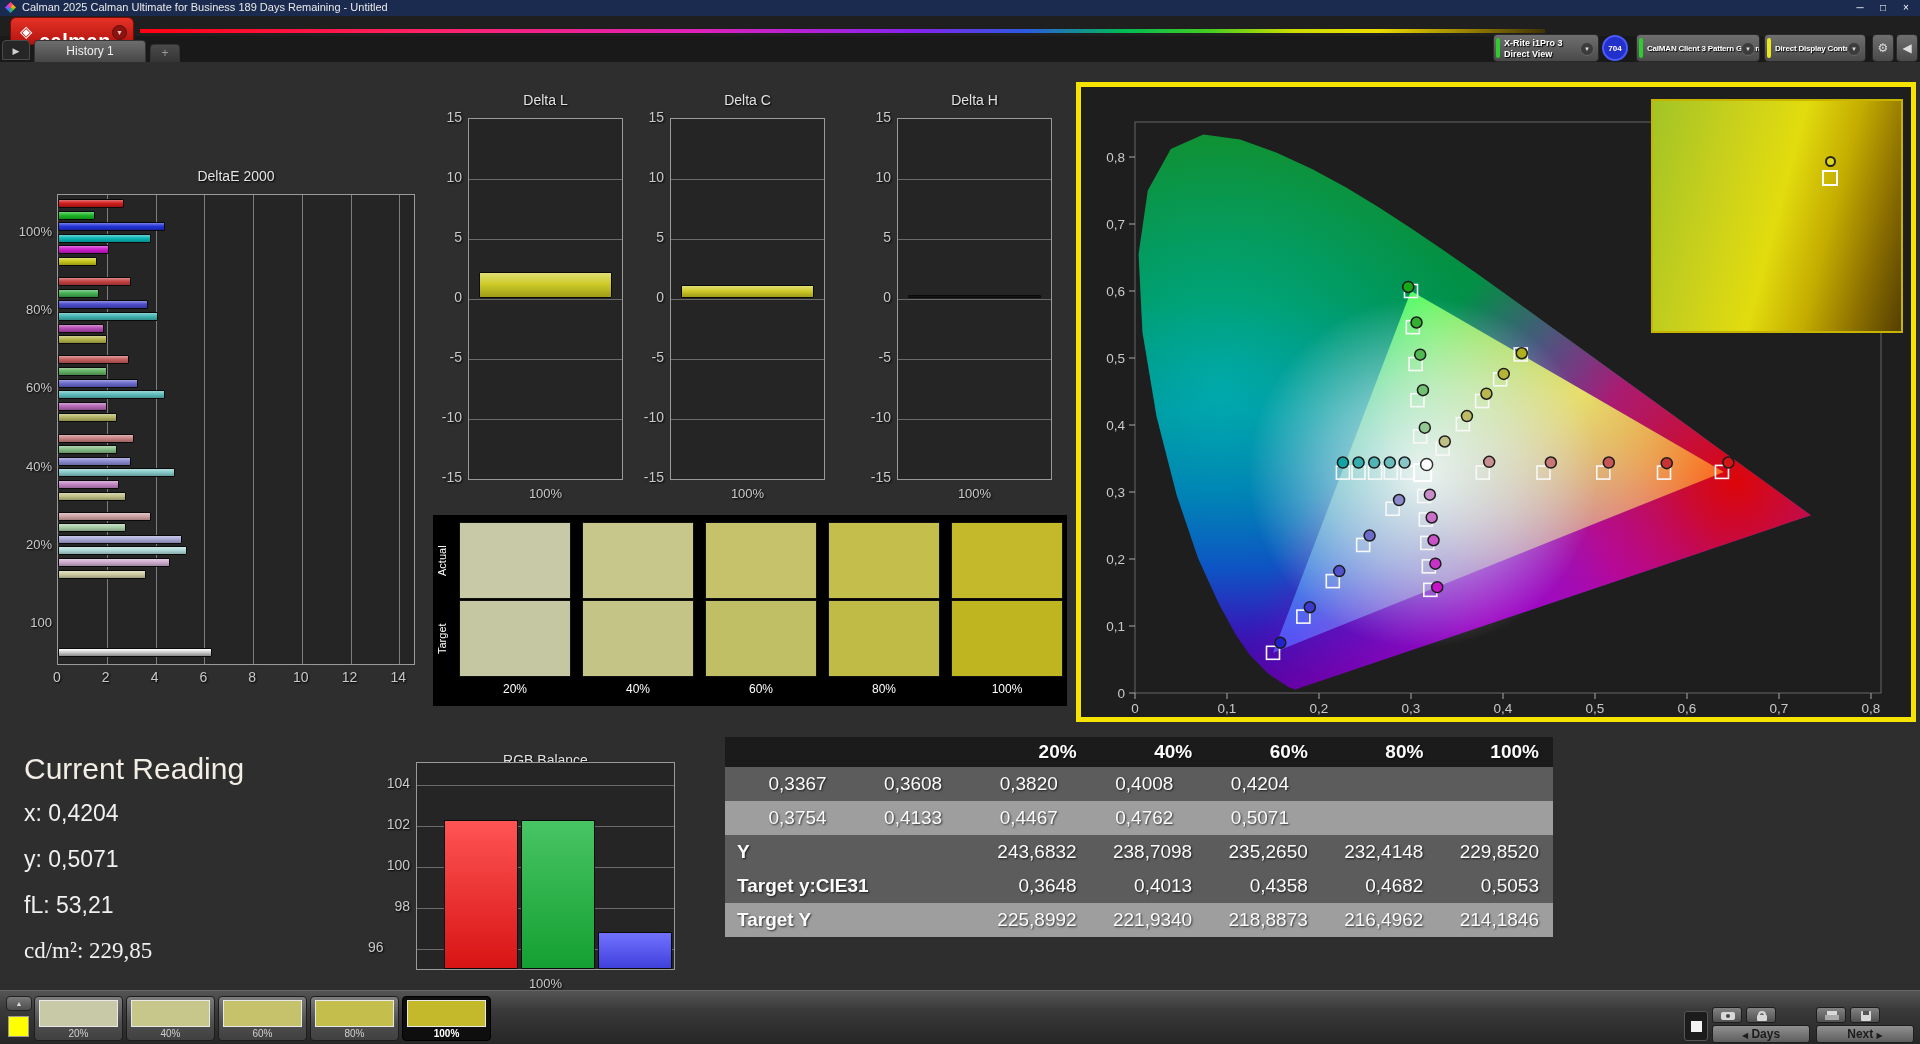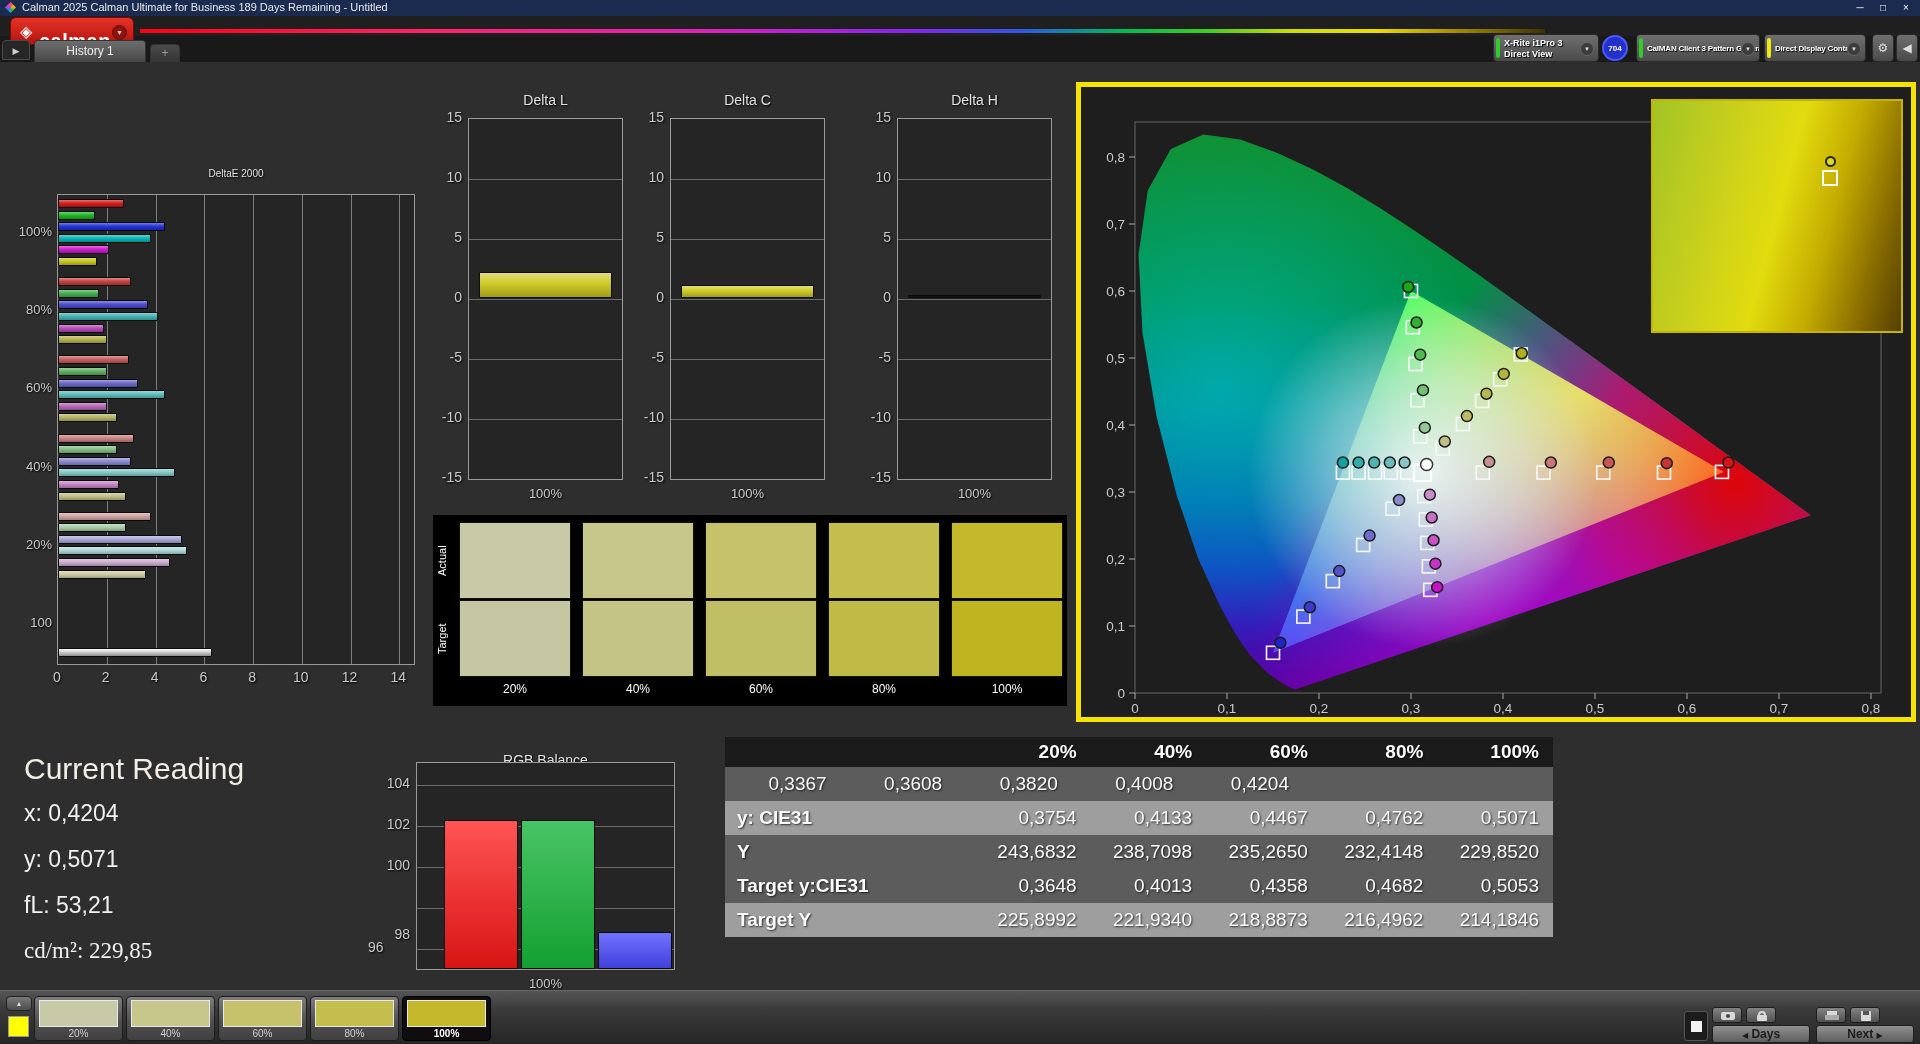--- a/index.html
+++ b/index.html
@@ -39,21 +39,21 @@
     background:#3c3c3c; border:1px solid #666; color:#ddd; font-size:6px; line-height:13px; text-align:center; }
   .devtxt { position:absolute; left:10px; font-weight:700; text-shadow:1px 1px 1px #000; white-space:nowrap; }
   #meter-badge { position:absolute; left:1602px; top:19px; width:26px; height:26px; border-radius:50%;
     background:#2230cc; border:2px solid #4a5aff; color:#fff; font-size:8px; font-weight:700; text-align:center; line-height:23px; }
   .sqbtn { position:absolute; top:18px; width:22px; height:28px; border-radius:4px; border:1px solid #2a2a2a;
     background:linear-gradient(180deg,#6f6f6f,#4a4a4a); color:#ddd; font-size:12px; text-align:center; line-height:27px; }
 
   
   #content { position:absolute; left:0; top:62px; width:1920px; height:928px; background:#2e2e2e; }
   #page-title { position:absolute; left:34px; top:24px; font-size:42px; font-weight:300; color:#f5f1e8; }
-  .chart-title { position:absolute; color:#e2e2e2; font-size:10px; text-align:center; text-shadow:1px 1px 2px #000; }
+  .chart-title { position:absolute; color:#e2e2e2; font-size:14px; text-align:center; text-shadow:1px 1px 2px #000; }
   .chart-frame { position:absolute; background:#252525; border:1px solid #9a9a9a; }
   .gridv { position:absolute; top:0; bottom:0; width:1px; background:#7d7d7d; }
   .gridh { position:absolute; left:0; right:0; height:1px; background:#6b6b6b; }
   .axlab { position:absolute; color:#c9c9c9; font-size:14px; text-shadow:1px 1px 2px #000; }
   .bar { position:absolute; border:1px solid #0a0a0a; border-radius:1px;
     background-image:linear-gradient(180deg,rgba(255,255,255,.4),rgba(255,255,255,.05) 45%,rgba(0,0,0,.22)); }
 
   
   #comparator { position:absolute; left:433px; top:453px; width:634px; height:191px; background:#000; }
   .rotlab { position:absolute; left:3px; width:16px; color:#fff; font-size:11px;
@@ -469,21 +469,21 @@
       <div class="gridh" style="top: 144.812px;"></div>
       <div class="gridh" style="top: 185.604px;"></div>
       <div class="bar" style="left: 27px; top: 57.1089px; width: 74px; height: 148.891px; background-image: linear-gradient(rgb(255, 84, 84), rgb(216, 20, 20));"></div>
       <div class="bar" style="left: 104px; top: 57.1089px; width: 74px; height: 148.891px; background-image: linear-gradient(rgb(72, 196, 100), rgb(20, 160, 50));"></div>
       <div class="bar" style="left: 181px; top: 169.287px; width: 74px; height: 36.7129px; background-image: linear-gradient(rgb(114, 114, 255), rgb(64, 64, 220));"></div>
     </div>
   <div id="rgb-decor">
       <div class="axlab" style="left: 368px; top: 713.436px; width: 42px; text-align: right;">104</div>
       <div class="axlab" style="left: 368px; top: 754.228px; width: 42px; text-align: right;">102</div>
       <div class="axlab" style="left: 368px; top: 795.02px; width: 42px; text-align: right;">100</div>
-      <div class="axlab" style="left: 368px; top: 835.812px; width: 42px; text-align: right; margin-top: 28px;">98</div>
+      <div class="axlab" style="left: 368px; top: 835.812px; width: 42px; text-align: right;">98</div>
       <div class="axlab" style="left: 368px; top: 876.604px; width: 42px; text-align: left;">96</div>
     </div>
   <div class="axlab" style="left:416px;top:914px;width:259px;text-align:center;font-size:13px">100%</div>
 
   <div id="rtable">
       <div class="trow thead">
         <div class="lbl"></div>
         <div class="val">20%</div>
         <div class="val">40%</div>
         <div class="val">60%</div>
@@ -491,21 +491,20 @@
         <div class="val">100%</div>
       </div>
       <div class="trow row-a">
         <div class="val">0,3367</div>
         <div class="val">0,3608</div>
         <div class="val">0,3820</div>
         <div class="val">0,4008</div>
         <div class="val">0,4204</div>
       </div>
       <div class="trow row-b">
-        <div class="lbl">y: CIE31</div>
         <div class="val">0,3754</div>
         <div class="val">0,4133</div>
         <div class="val">0,4467</div>
         <div class="val">0,4762</div>
         <div class="val">0,5071</div>
       </div>
       <div class="trow row-a">
         <div class="lbl">Y</div>
         <div class="val">243,6832</div>
         <div class="val">238,7098</div>

